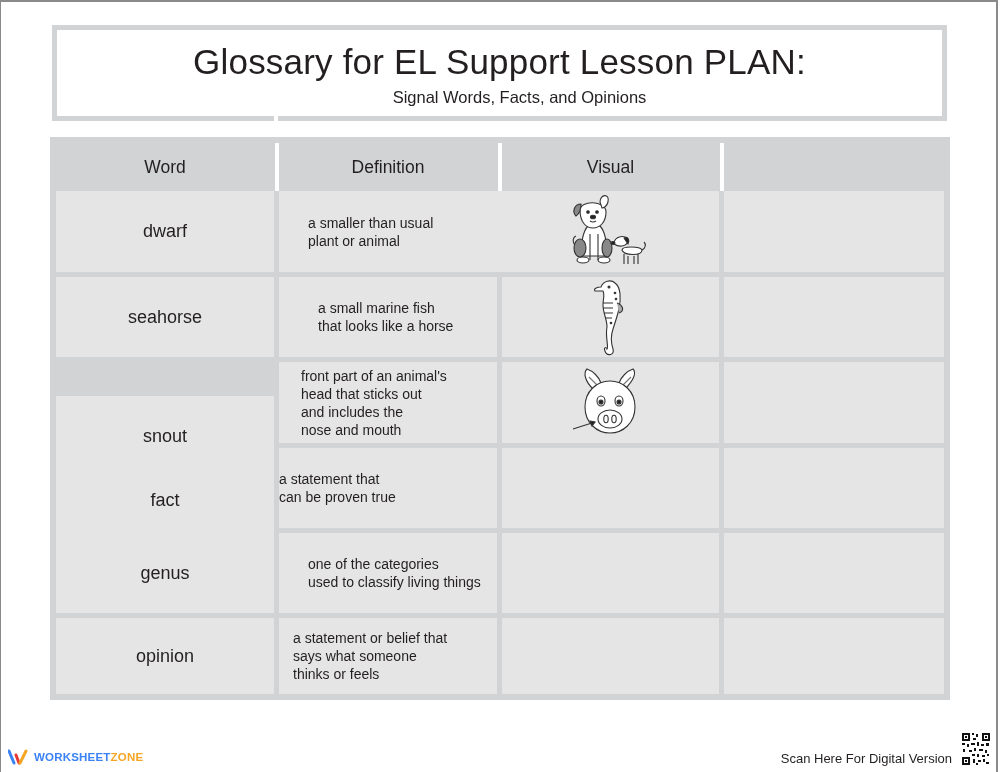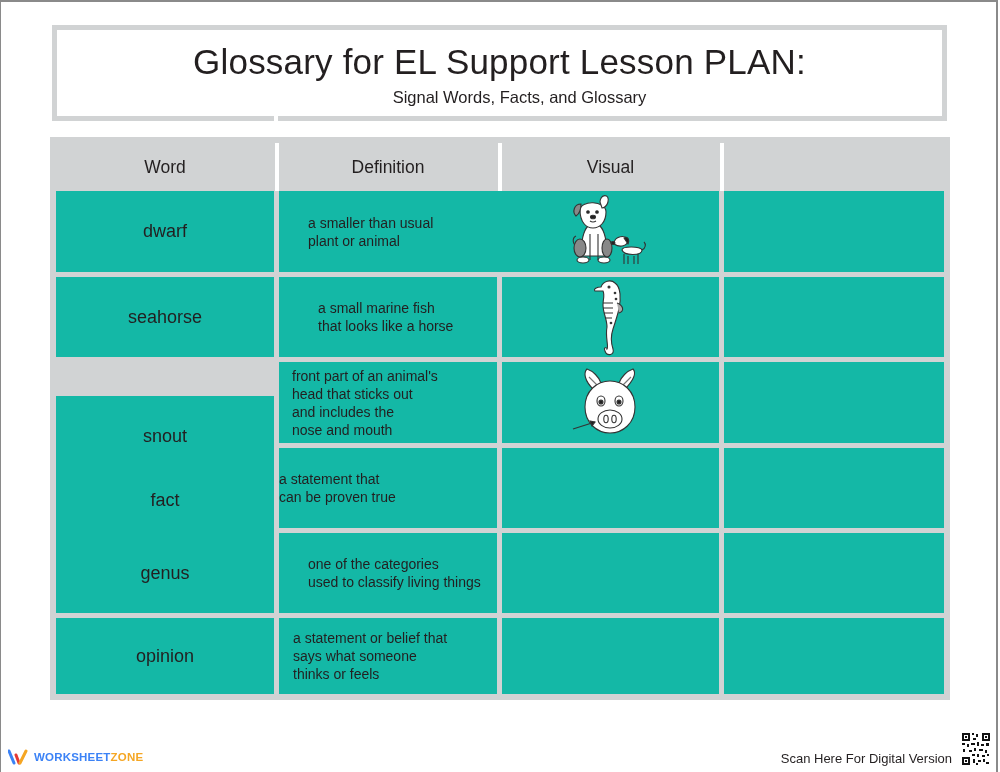--- a/index.html
+++ b/index.html
@@ -30,21 +30,21 @@
   }
   .subtitle {
     position: absolute; left: 0; right: 0; top: 58px; text-align: center;
     font-size: 16.5px; color: #231f20; padding-left: 40px;
   }
   .table {
     position: absolute; left: 50px; top: 137px; width: 900px; height: 563px;
     background: #d1d3d4;
   }
   .cell {
-    position: absolute; background: #14b8a6; box-sizing: border-box;
+    position: absolute; background: #e5e5e5; box-sizing: border-box;
     display: flex; align-items: center;
   }
   .hcell {
     position: absolute; display: flex; align-items: center; justify-content: center;
     font-size: 17.5px; color: #231f20;
   }
   .vsep {
     position: absolute; top: 6px; width: 4px; height: 48px; background: #fff;
   }
   .word { justify-content: center; font-size: 18px; }
@@ -62,21 +62,21 @@
   .qr { position: absolute; left: 961px; top: 732px; width: 30px; height: 34px; }
 </style>
 </head>
 <body>
 
 <div class="page-frame"></div>
 
 <div class="title-box">
   <div class="title-inner">
     <div class="title">Glossary for EL Support Lesson PLAN:</div>
-    <div class="subtitle">Signal Words, Facts, and Glossary</div>
+    <div class="subtitle">Signal Words, Facts, and Opinions</div>
   </div>
   <div class="title-notch"></div>
 </div>
 
 <div class="table">
 
   <div class="hcell" style="left:6px;top:6px;width:218px;height:48px;">Word</div>
   <div class="vsep" style="left:225px;"></div>
   <div class="hcell" style="left:229px;top:6px;width:218px;height:48px;">Definition</div>
   <div class="vsep" style="left:448px;"></div>
@@ -130,21 +130,21 @@
         <circle cx="18" cy="10" r="1" fill="#222"></circle>
         <circle cx="24" cy="16" r="0.8" fill="#222"></circle>
         <circle cx="25" cy="22" r="0.8" fill="#222"></circle>
         <circle cx="20" cy="46" r="0.8" fill="#222"></circle>
       </g>
     </svg>
   </div>
   <div class="cell" style="left:674px;top:140px;width:220px;height:80px;"></div>
 
   <div class="cell word" style="left:6px;top:225px;width:218px;height:81px;margin-top:34px;">snout</div>
-  <div class="cell def" style="left:229px;top:225px;width:218px;height:81px;padding-left:13px;">front part of an animal's
+  <div class="cell def" style="left:229px;top:225px;width:218px;height:81px;padding-left:22px;">front part of an animal's
 head that sticks out
 and includes the
 nose and mouth</div>
   <div class="cell visual" style="left:452px;top:225px;width:217px;height:81px;">
     <svg width="80" height="72" viewBox="0 0 80 72">
       <g fill="#fff" stroke="#333" stroke-width="1.1">
         <path d="M22 22 C14 14 12 6 16 2 C22 4 28 10 30 16 Z"></path>
         <path d="M54 22 C62 14 66 6 62 2 C56 4 50 10 48 16 Z"></path>
         <path d="M18 10 C20 12 24 16 26 18 M60 10 C58 12 54 16 52 18" fill="none" stroke="#777"></path>
         <path d="M14 40 C14 24 26 14 39 14 C52 14 64 24 64 40 C64 56 52 66 39 66 C26 66 14 56 14 40 Z"></path>

